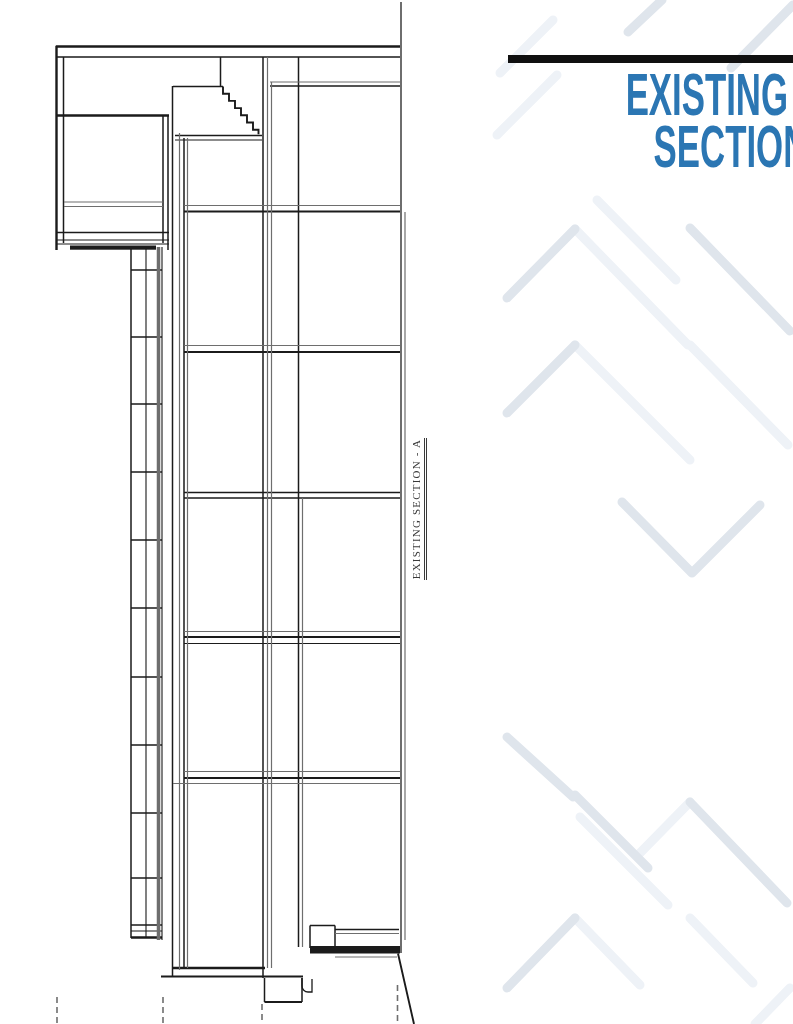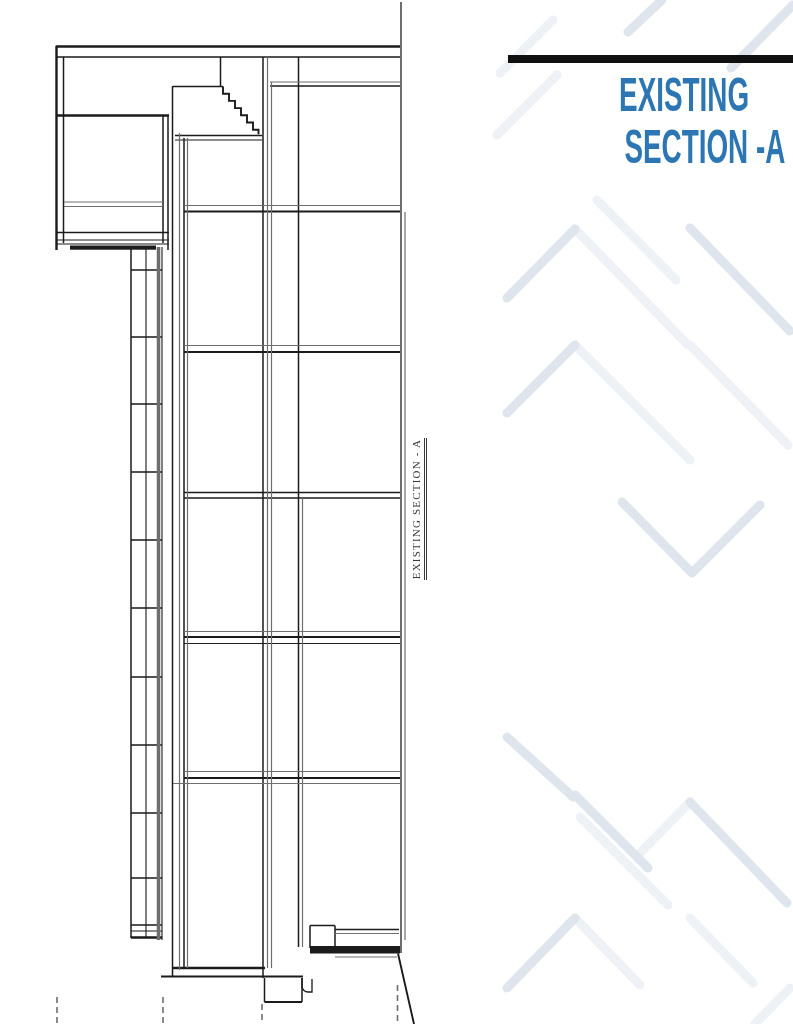--- a/index.html
+++ b/index.html
@@ -26,22 +26,22 @@
   .vlabel{
     position:absolute;left:410px;top:580px;width:142px;
     transform:rotate(-90deg);transform-origin:0 0;
     text-align:center;white-space:nowrap;
     font-family:"Liberation Serif",serif;font-size:11px;letter-spacing:1.2px;
     color:var(--label);border-bottom:3px double var(--label);padding-bottom:2px;
   }
   .titleblock{position:absolute;top:55px;right:0;width:285px;}
   .title-rule{height:8px;background:var(--rule);}
   .title-text{
-    margin-top:6px;padding-right:27px;text-align:center;
-    color:var(--accent);font-weight:700;font-size:48px;line-height:52px;
+    margin-top:6px;padding-right:27px;text-align:left;
+    color:var(--accent);font-weight:700;font-size:60px;line-height:52px;
   }
   .cond{display:inline-block;transform:scaleX(0.58);transform-origin:100% 50%;
         letter-spacing:0px;white-space:nowrap;}
 </style>
 </head>
 <body>
 
 <div class="page">
 
   <svg class="art" viewBox="0 0 793 1024" aria-hidden="true">

